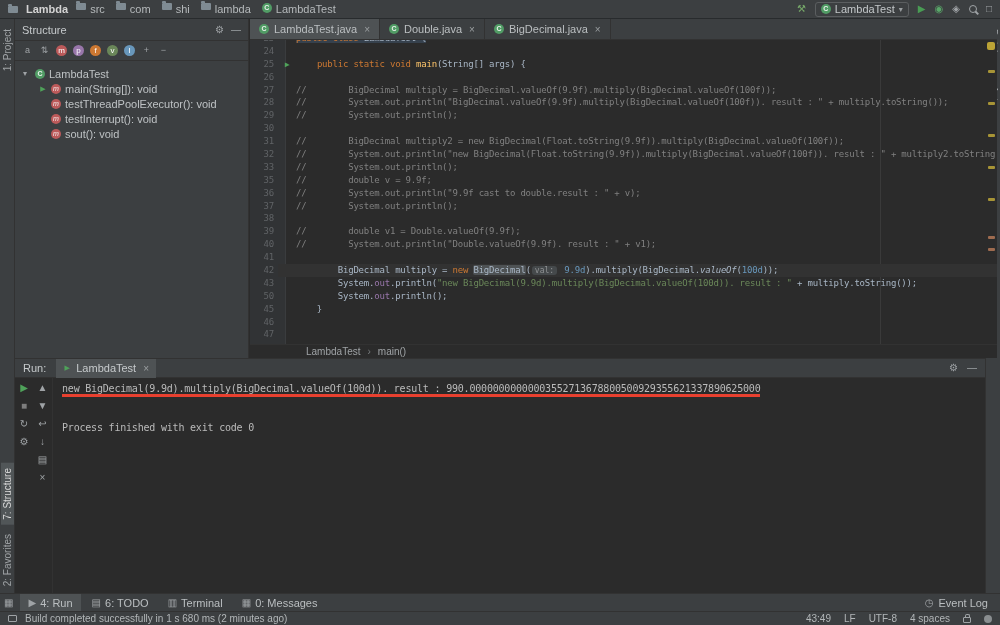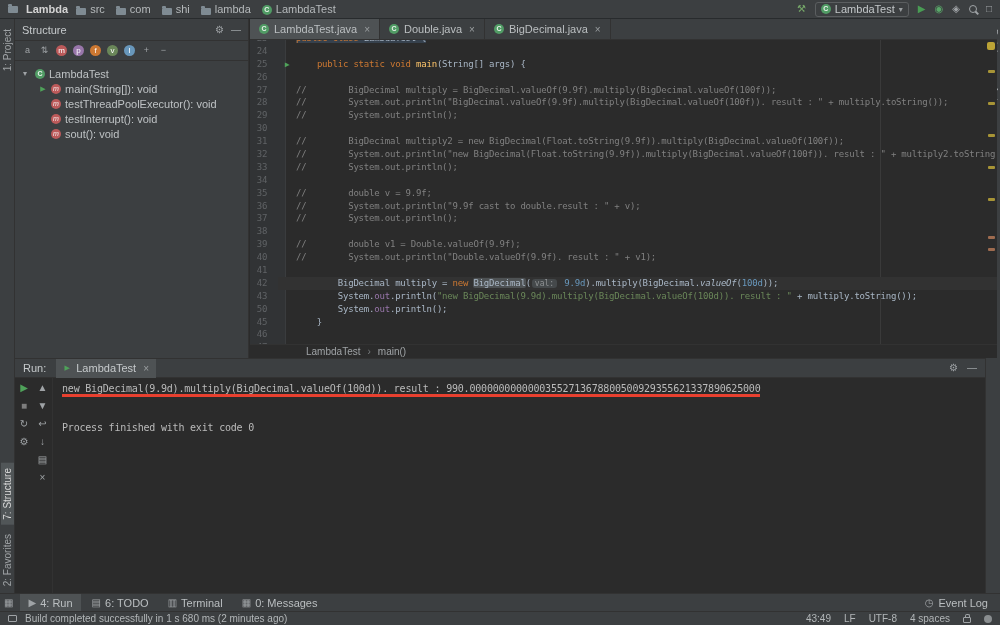--- a/index.html
+++ b/index.html
@@ -3,21 +3,21 @@
 <meta charset="utf-8">
 <style>
   *{margin:0;padding:0;box-sizing:border-box}
   html,body{width:1000px;height:625px;overflow:hidden;background:#2b2b2b;
     font-family:"Liberation Sans",sans-serif;font-size:11px;color:#bbbbbb}
   
   #titlebar{position:absolute;top:0;left:0;right:0;height:19px;background:#3c3f41;
     border-bottom:1px solid #282b2d;display:flex;align-items:center;padding:0 8px;gap:8px}
   .project-name{font-weight:bold;color:#d4d4d4}
   #crumbs{display:flex;align-items:center;gap:11px}
-  .crumb{display:flex;align-items:flex-end;gap:4px;color:#b5b9bb}
+  .crumb{display:flex;align-items:flex-start;gap:4px;color:#b5b9bb}
   #tb-right{margin-left:auto;display:flex;align-items:center;gap:9px}
   .combo{display:flex;align-items:center;gap:4px;border:1px solid #5b5e60;border-radius:3px;
     padding:0 5px;height:15px;color:#c3c7c9}
   .combo .arrow{font-size:8px;color:#9a9e a0;color:#9a9ea0}
   .tbicon{font-size:10px;color:#9fa3a6;line-height:1;cursor:default}
   .ic-search{width:8px;height:8px;border:1.5px solid #9fa3a6;border-radius:50%;position:relative;display:inline-block}
   .ic-search::after{content:'';position:absolute;width:4px;height:1.5px;background:#9fa3a6;
     transform:rotate(45deg);right:-3px;bottom:-1px}
   
   .stripe{position:absolute;top:19px;bottom:32px;width:15px;background:#3c3f41;
@@ -55,21 +55,21 @@
   #tabbar{height:21px;background:#3c3f41;display:flex;align-items:stretch;border-bottom:1px solid #323232}
   .etab{display:flex;align-items:center;gap:5px;padding:0 9px;border-right:1px solid #323232;color:#bbbfc1}
   .etab.active{background:#4e5254}
   .tab-close{color:#9a9ea0;font-size:10px;margin-left:2px}
   #code-wrap{position:relative;flex:1;overflow:hidden}
   #gutter-bg{position:absolute;left:0;top:0;bottom:0;width:36px;background:#313335;border-right:1px solid #3a3c3e;z-index:0}
   #margin-guide{position:absolute;left:630px;top:0;bottom:0;width:1px;background:#3a3a3a;z-index:0}
   #code-lines{position:absolute;left:0;right:0;top:-8px;z-index:1}
   .cl{display:flex;height:12.9px;line-height:12.9px;white-space:pre;
     font-family:"DejaVu Sans Mono",monospace;font-size:9px;letter-spacing:-0.2px}
-  .cl .gut{width:28px;text-align:center;color:#606366;padding-right:4px;flex:none;font-size:9px}
+  .cl .gut{width:28px;text-align:right;color:#606366;padding-right:4px;flex:none;font-size:9px}
   .cl .fold{width:18px;flex:none;text-align:center;color:#606366}
   .cl .codetxt{flex:1}
   .cl.caret .codetxt,.cl.caret .fold{background:#323232}
   .cl.sel .codetxt span{background:#36414d}
   .runarrow{color:#4fa25a;font-size:8px}
   .tk-k{color:#cc7832}.tk-c{color:#808080}.tk-s{color:#6a8759}.tk-n{color:#6897bb}
   .tk-d{color:#a9b7c6}.tk-m{color:#ffc66b}.tk-f{color:#9876aa;}
   .tk-si{color:#a9b7c6;font-style:italic}
   .tk-hl{color:#a9b7c6;background:#4e5254;border-radius:2px}
   .tk-hint{background:#45494b;color:#8f9294;border-radius:3px;font-size:8px;padding:0 3px;margin:0 2px 0 1px;letter-spacing:0}
@@ -240,21 +240,20 @@
         <div class="cl "><span class="gut">24</span><span class="fold"></span><span class="codetxt"></span></div>
         <div class="cl "><span class="gut">25</span><span class="fold"><span class="runarrow">▶</span></span><span class="codetxt"><span class="tk-d">    </span><span class="tk-k">public static void </span><span class="tk-m">main</span><span class="tk-d">(String[] args) {</span></span></div>
         <div class="cl "><span class="gut">26</span><span class="fold"></span><span class="codetxt"></span></div>
         <div class="cl "><span class="gut">27</span><span class="fold"></span><span class="codetxt"><span class="tk-c">//        BigDecimal multiply = BigDecimal.valueOf(9.9f).multiply(BigDecimal.valueOf(100f));</span></span></div>
         <div class="cl "><span class="gut">28</span><span class="fold"></span><span class="codetxt"><span class="tk-c">//        System.out.println("BigDecimal.valueOf(9.9f).multiply(BigDecimal.valueOf(100f)). result : " + multiply.toString());</span></span></div>
         <div class="cl "><span class="gut">29</span><span class="fold"></span><span class="codetxt"><span class="tk-c">//        System.out.println();</span></span></div>
         <div class="cl "><span class="gut">30</span><span class="fold"></span><span class="codetxt"></span></div>
         <div class="cl "><span class="gut">31</span><span class="fold"></span><span class="codetxt"><span class="tk-c">//        BigDecimal multiply2 = new BigDecimal(Float.toString(9.9f)).multiply(BigDecimal.valueOf(100f));</span></span></div>
         <div class="cl "><span class="gut">32</span><span class="fold"></span><span class="codetxt"><span class="tk-c">//        System.out.println("new BigDecimal(Float.toString(9.9f)).multiply(BigDecimal.valueOf(100f)). result : " + multiply2.toString());</span></span></div>
         <div class="cl "><span class="gut">33</span><span class="fold"></span><span class="codetxt"><span class="tk-c">//        System.out.println();</span></span></div>
-        <div class="cl "><span class="gut">34</span><span class="fold"></span><span class="codetxt"></span></div>
         <div class="cl "><span class="gut">35</span><span class="fold"></span><span class="codetxt"><span class="tk-c">//        double v = 9.9f;</span></span></div>
         <div class="cl "><span class="gut">36</span><span class="fold"></span><span class="codetxt"><span class="tk-c">//        System.out.println("9.9f cast to double.result : " + v);</span></span></div>
         <div class="cl "><span class="gut">37</span><span class="fold"></span><span class="codetxt"><span class="tk-c">//        System.out.println();</span></span></div>
         <div class="cl "><span class="gut">38</span><span class="fold"></span><span class="codetxt"></span></div>
         <div class="cl "><span class="gut">39</span><span class="fold"></span><span class="codetxt"><span class="tk-c">//        double v1 = Double.valueOf(9.9f);</span></span></div>
         <div class="cl "><span class="gut">40</span><span class="fold"></span><span class="codetxt"><span class="tk-c">//        System.out.println("Double.valueOf(9.9f). result : " + v1);</span></span></div>
         <div class="cl "><span class="gut">41</span><span class="fold"></span><span class="codetxt"></span></div>
         <div class="cl caret"><span class="gut">42</span><span class="fold"></span><span class="codetxt"><span class="tk-d">        BigDecimal multiply = </span><span class="tk-k">new </span><span class="tk-hl">BigDecimal</span><span class="tk-d">(</span><span class="tk-hint">val:</span><span class="tk-d"> </span><span class="tk-n">9.9d</span><span class="tk-d">).multiply(BigDecimal.</span><span class="tk-si">valueOf</span><span class="tk-d">(</span><span class="tk-n">100d</span><span class="tk-d">));</span></span></div>
         <div class="cl "><span class="gut">43</span><span class="fold"></span><span class="codetxt"><span class="tk-d">        System.</span><span class="tk-f">out</span><span class="tk-d">.println(</span><span class="tk-s">"new BigDecimal(9.9d).multiply(BigDecimal.valueOf(100d)). result : "</span><span class="tk-d"> + multiply.toString());</span></span></div>
         <div class="cl "><span class="gut">50</span><span class="fold"></span><span class="codetxt"><span class="tk-d">        System.</span><span class="tk-f">out</span><span class="tk-d">.println();</span></span></div>

